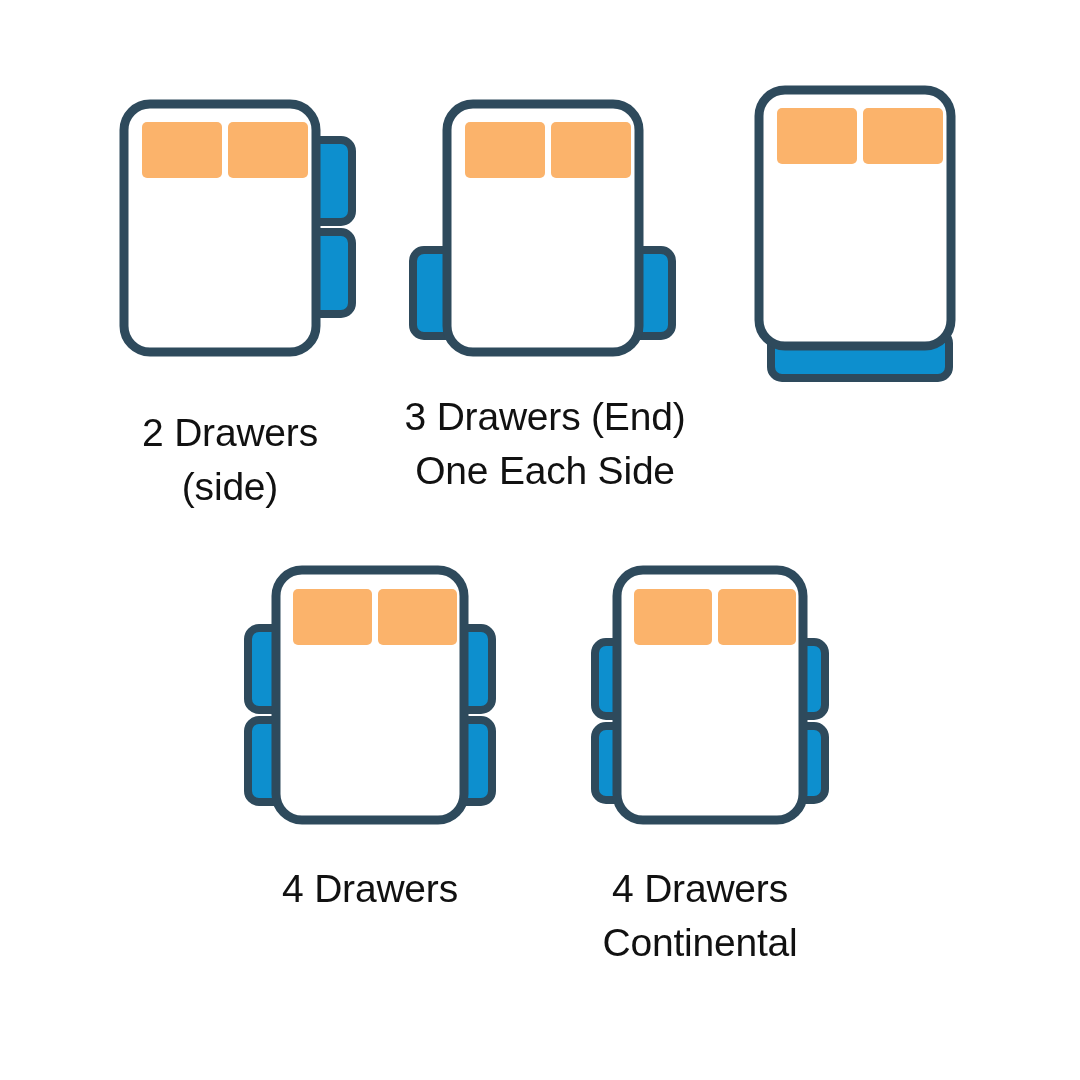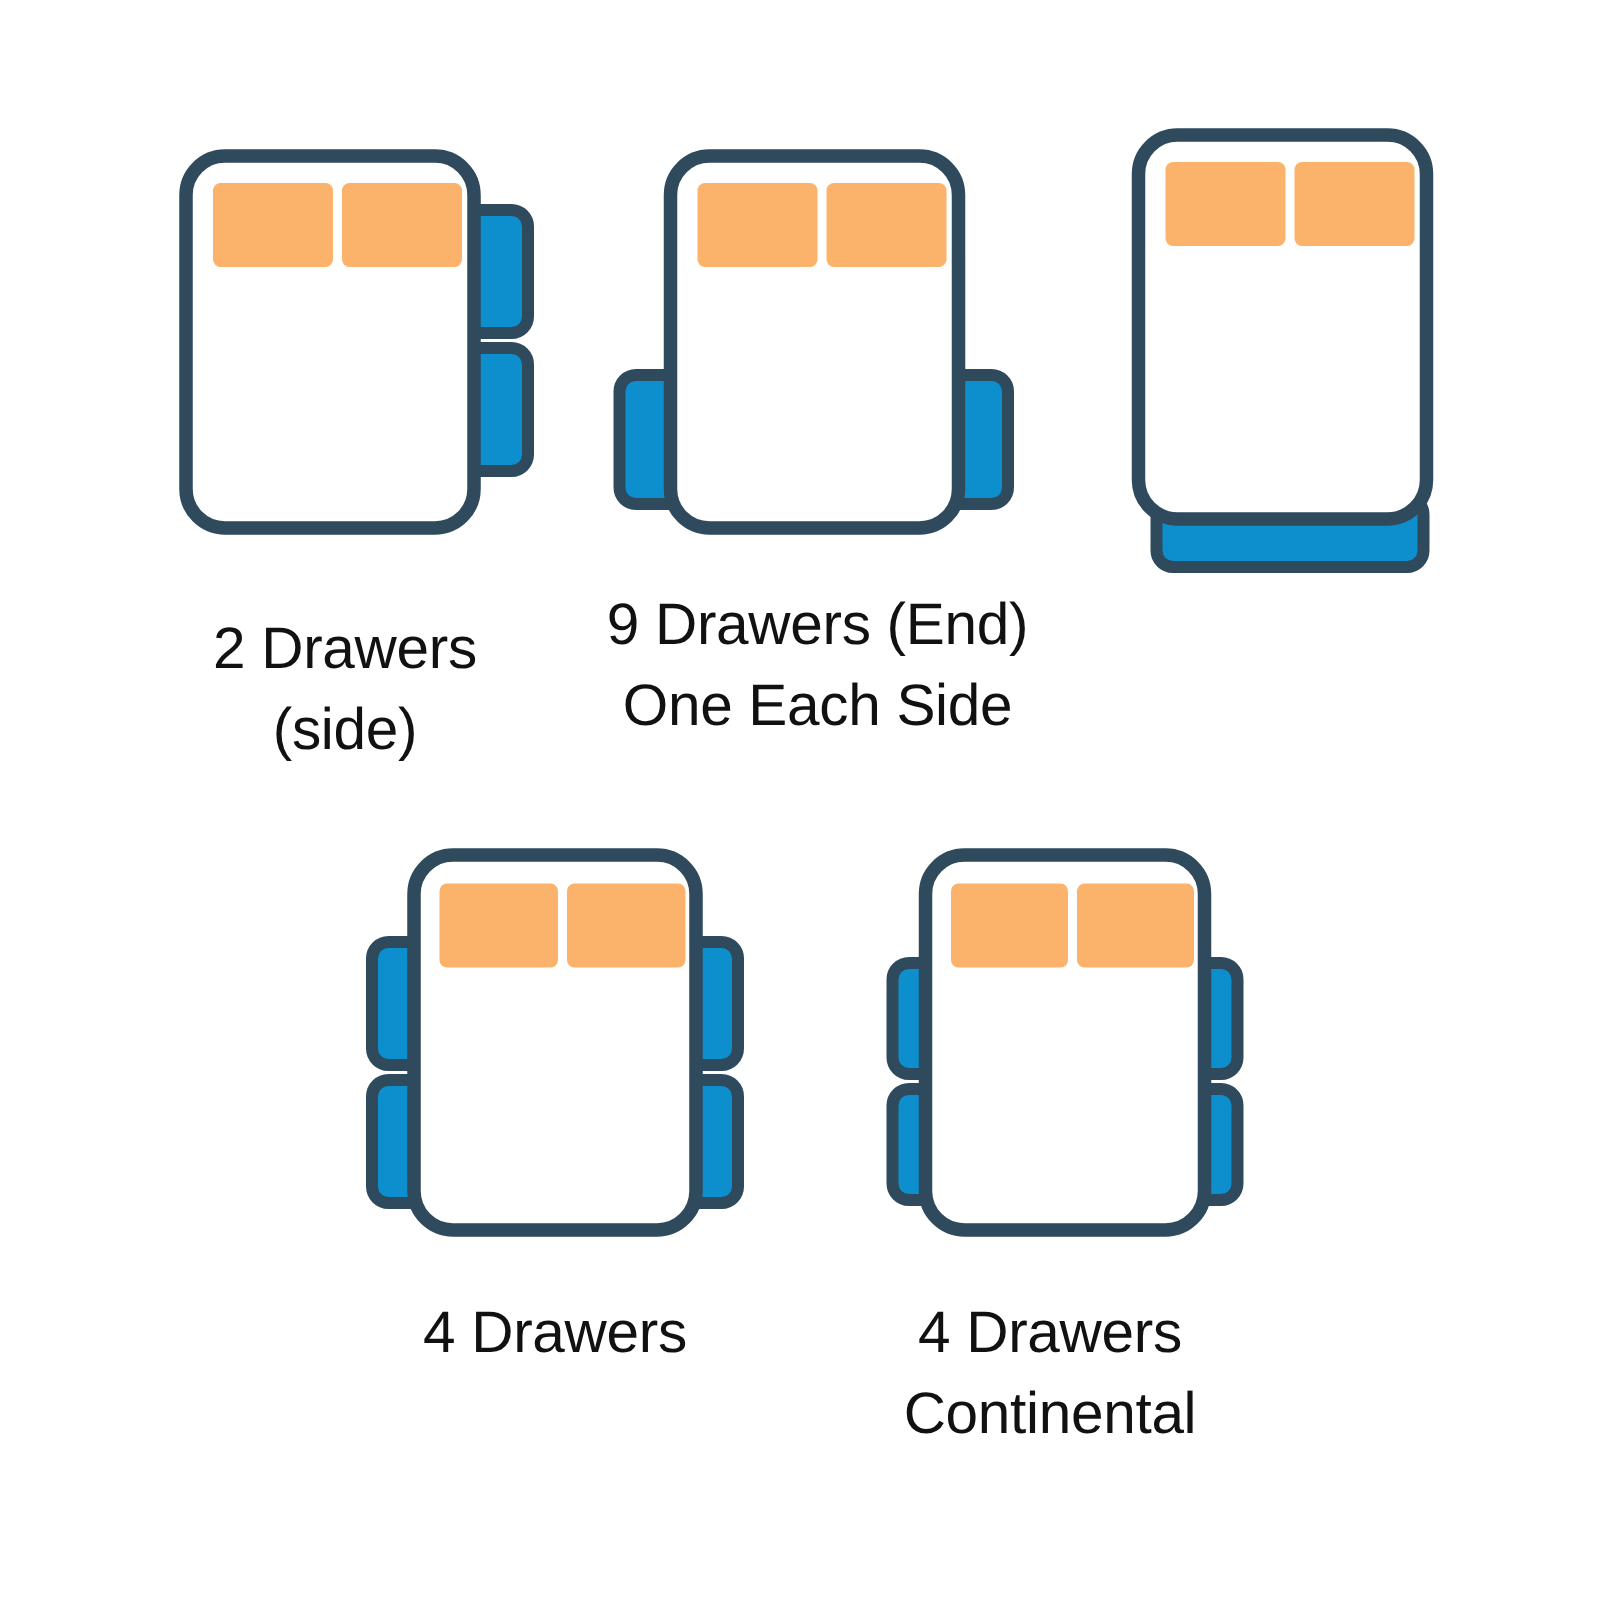--- a/index.html
+++ b/index.html
@@ -63,21 +63,21 @@
       <rect x="8" y="158" width="48" height="86" rx="11" ry="11" fill="#0D8FCE" stroke="#2E4A5C" stroke-width="8"></rect>
 
       <rect x="219" y="158" width="48" height="86" rx="11" ry="11" fill="#0D8FCE" stroke="#2E4A5C" stroke-width="8"></rect>
 
       <rect x="42" y="12" width="192" height="248" rx="26" ry="26" fill="#FFFFFF" stroke="#2E4A5C" stroke-width="9"></rect>
 
       <rect x="60" y="30" width="80" height="56" rx="5" ry="5" fill="#FBB36B"></rect>
       <rect x="146" y="30" width="80" height="56" rx="5" ry="5" fill="#FBB36B"></rect>
     </svg>
   </div>
-  <div class="bed-caption" style="left:380px; top:390px; width:330px;">9 Drawers (End)
+  <div class="bed-caption" style="left:380px; top:390px; width:330px;">3 Drawers (End)
 One Each Side</div>
 
   <div class="bed-option" style="left:745px; top:78px;">
     <svg class="bed-figure" width="230" height="310" viewBox="0 0 230 310">
 
       <rect x="26" y="254" width="178" height="46" rx="11" ry="11" fill="#0D8FCE" stroke="#2E4A5C" stroke-width="8"></rect>
 
       <rect x="14" y="12" width="192" height="256" rx="26" ry="26" fill="#FFFFFF" stroke="#2E4A5C" stroke-width="9"></rect>
 
       <rect x="32" y="30" width="80" height="56" rx="5" ry="5" fill="#FBB36B"></rect>

